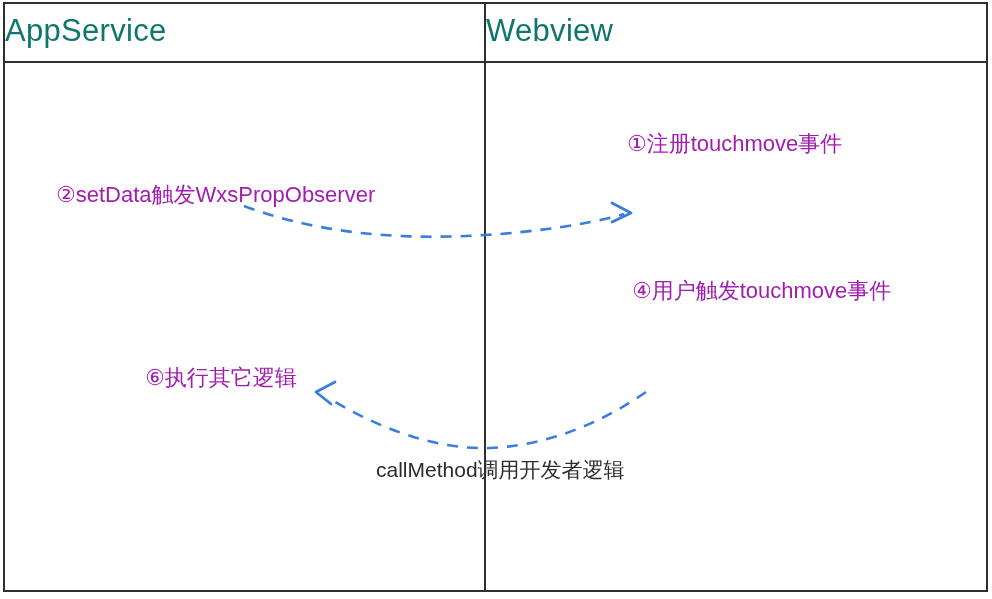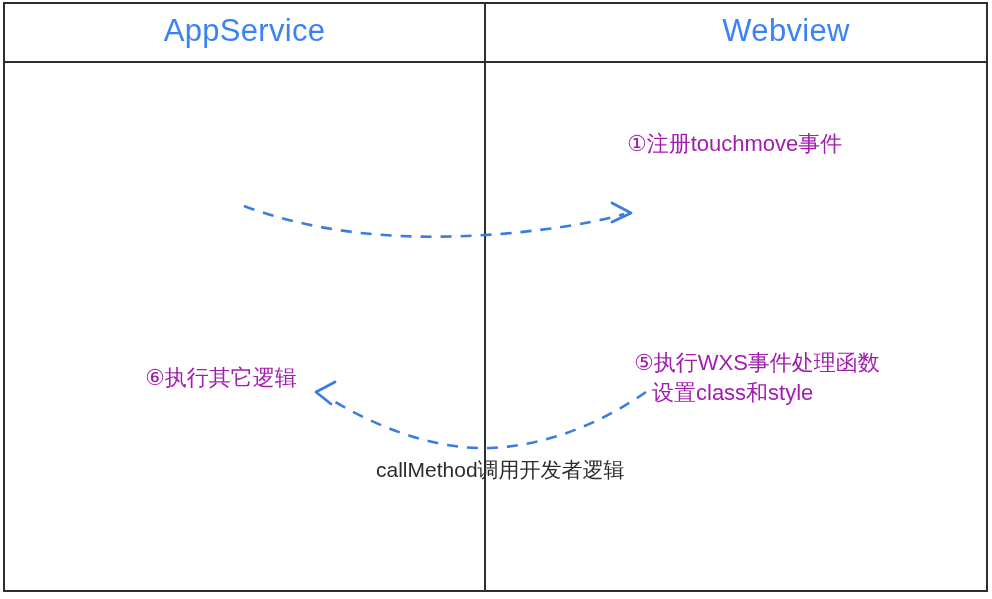--- a/index.html
+++ b/index.html
@@ -45,23 +45,22 @@
     width: 985px;
     height: 2px;
     background: #2e2e2e;
   }
   
   .header {
     position: absolute;
     top: 8px;
     height: 46px;
     line-height: 46px;
-    text-align: center;
     font-size: 31px;
-    color: #3b82f6;
+    color: #0f766e;
     letter-spacing: 0.3px;
     white-space: nowrap;
   }
   .header-left  { left: 5px;   width: 479px; }
   .header-right { left: 486px; width: 600px; }
 
   
   .step {
     position: absolute;
     color: #a21caf;
@@ -103,27 +102,25 @@
 
 <div class="diagram">
 
   <div class="frame"></div>
   <div class="col-divider"></div>
   <div class="header-rule"></div>
 
   <div class="header header-left">AppService</div>
   <div class="header header-right">Webview</div>
 
+  <div class="step step-2">②setData触发WxsPropObserver</div>
   <div class="step step-6">⑥执行其它逻辑</div>
 
   <div class="step step-1">①注册touchmove事件</div>
-  <div class="step step-5">
-    <span class="line1">⑤执行WXS事件处理函数</span>
-    <span class="line2">设置class和style</span>
-  </div>
+  <div class="step step-4">④用户触发touchmove事件</div>
 
   <div class="bottom-label">callMethod调用开发者逻辑</div>
 
   <svg class="arrows" viewBox="0 0 992 599">
 
     <path d="M 244 206 C 330 238, 420 240, 500 234 C 560 229, 600 221, 624 214" fill="none" stroke="#3b7ddd" stroke-width="2.6" stroke-dasharray="11 9" stroke-linecap="butt"></path>
     <path d="M 612 203 L 631 213 L 612 222" fill="none" stroke="#3b7ddd" stroke-width="2.8" stroke-linecap="round" stroke-linejoin="round"></path>
 
     <path d="M 646 392 C 600 424, 545 446, 490 448 C 430 450, 372 424, 330 399" fill="none" stroke="#3b7ddd" stroke-width="2.6" stroke-dasharray="11 9" stroke-linecap="butt"></path>
     <path d="M 335 382 L 316 392 L 331 404" fill="none" stroke="#3b7ddd" stroke-width="2.8" stroke-linecap="round" stroke-linejoin="round"></path>

